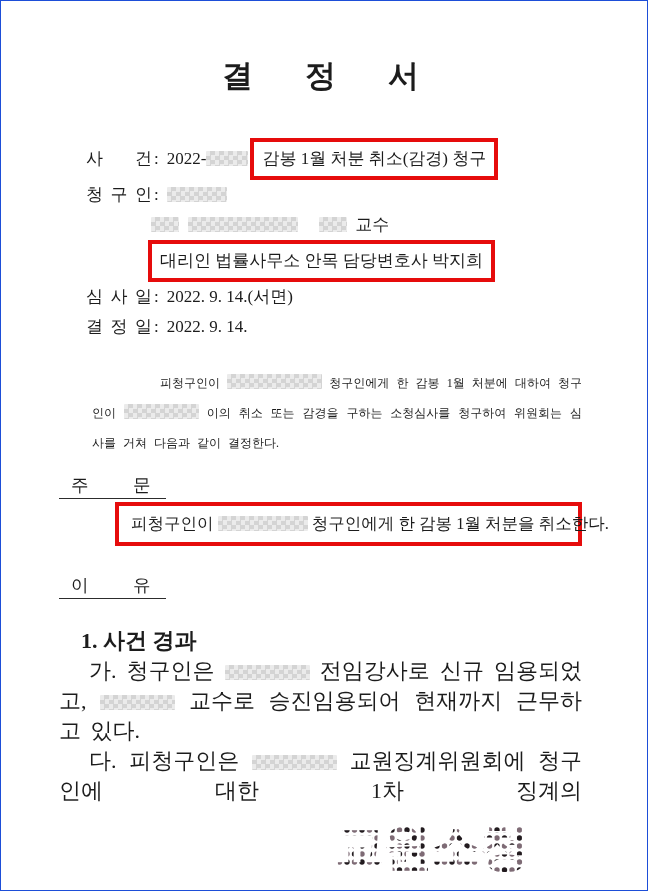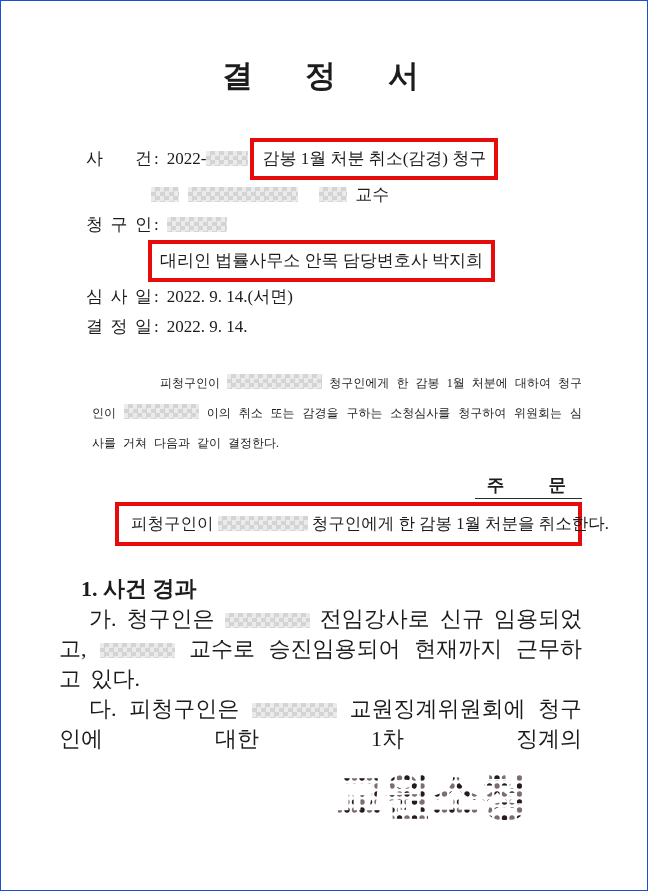--- a/index.html
+++ b/index.html
@@ -65,22 +65,22 @@
   
   .intro{
     margin:26px 0 0 33px;
     font-size:12px;line-height:30px;
     text-align:justify;
     text-indent:68px;
     word-spacing:4px;
   }
   .sec-head{
     margin:14px 0 0 0;
-    text-align:right;
-    font-size:17.5px;font-weight:bold;
+    text-align:left;
+    font-size:17.5px;font-weight:normal;
     line-height:26px;
   }
   .sec-head.reasons-gap{margin-top:26px;}
   .sec-head span{
     word-spacing:40px;
     border-bottom:1.5px solid #2c2c2c;
     padding:0 16px 3px 12px;
   }
   .reasons{margin-top:28px;font-size:22px;line-height:30px;}
   .sec-title{margin:0 0 0 22px;font-weight:bold;}
@@ -102,26 +102,26 @@
 <div class="page">
 
   <h1 class="title">결정서</h1>
 
   <div class="hdr">
 
     <div class="row">
       <span class="label">사 건</span><span class="colon">:</span><span>2022-</span><span class="blur w42"></span><span class="red-inline"><span>감봉 1월 처분 취소(감경) 청구</span></span>
     </div>
 
+    <div class="row">
+      <span class="label">청 구 인</span><span class="colon">:</span><span class="blur w60"></span>
+    </div>
+
     <div class="row indent-a">
       <span class="blur w28"></span>&nbsp;&nbsp;<span class="blur w110"></span>&nbsp;&nbsp;&nbsp;&nbsp;&nbsp;<span class="blur w28"></span>&nbsp;&nbsp;<span>교수</span>
-    </div>
-
-    <div class="row">
-      <span class="label">청 구 인</span><span class="colon">:</span><span class="blur w60"></span>
     </div>
 
     <div class="row indent-b">
       <span class="red-inline"><span>대리인  법률사무소 안목 담당변호사 박지희</span></span>
     </div>
 
 
     <div class="row">
       <span class="label">심 사 일</span><span class="colon">:</span><span>2022. 9. 14.(서면)</span>
     </div>
@@ -141,20 +141,21 @@
   </p>
 
   <h2 class="sec-head"><span>주 문</span></h2>
 
   <div class="red-block">
     <span>피청구인이</span>
     <span class="blur w90"></span>
     <span>청구인에게 한 감봉 1월 처분을 취소한다.</span>
   </div>
 
+  <h2 class="sec-head reasons-gap"><span>이 유</span></h2>
 
   <div class="reasons">
     <p class="sec-title">1. 사건 경과</p>
 
     <p class="item">
       <span>가. 청구인은</span>
       <span class="blur w85"></span>
       <span>전임강사로 신규 임용되었고,</span>
       <span class="blur w75"></span>
       <span>교수로 승진임용되어 현재까지 근무하고 있다.</span>

